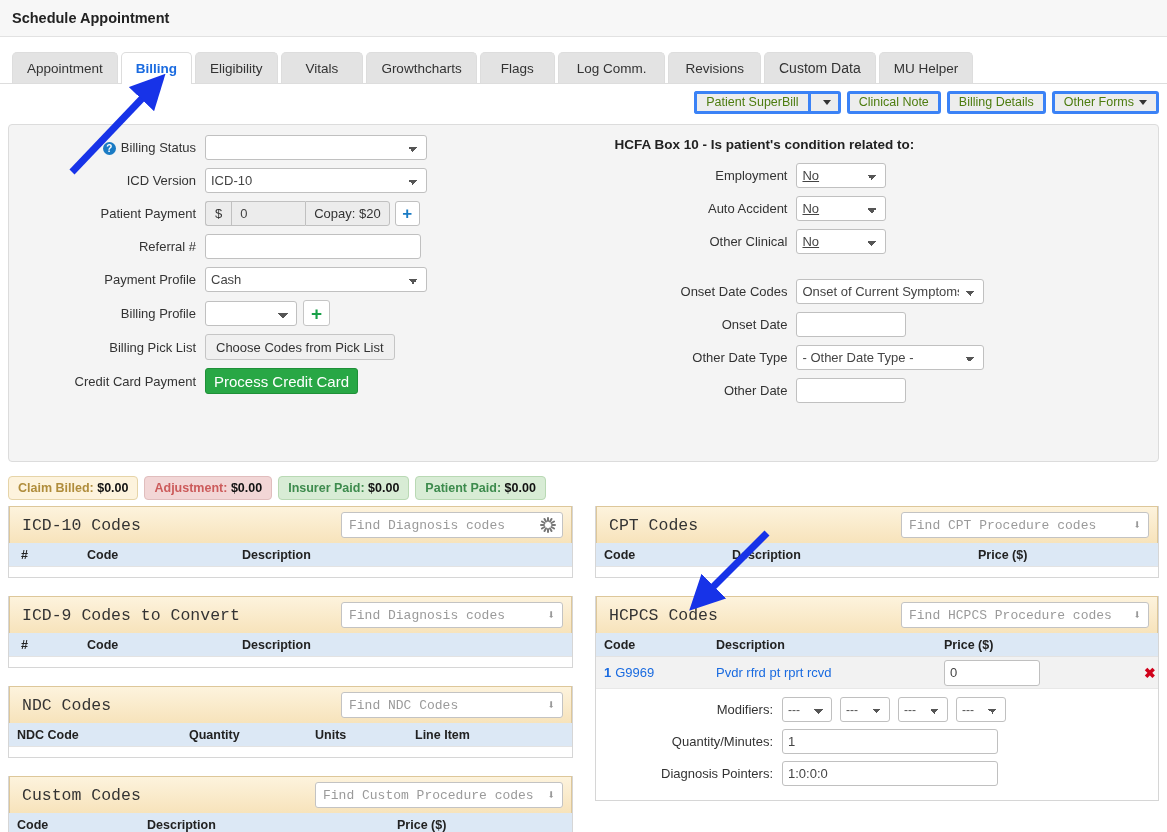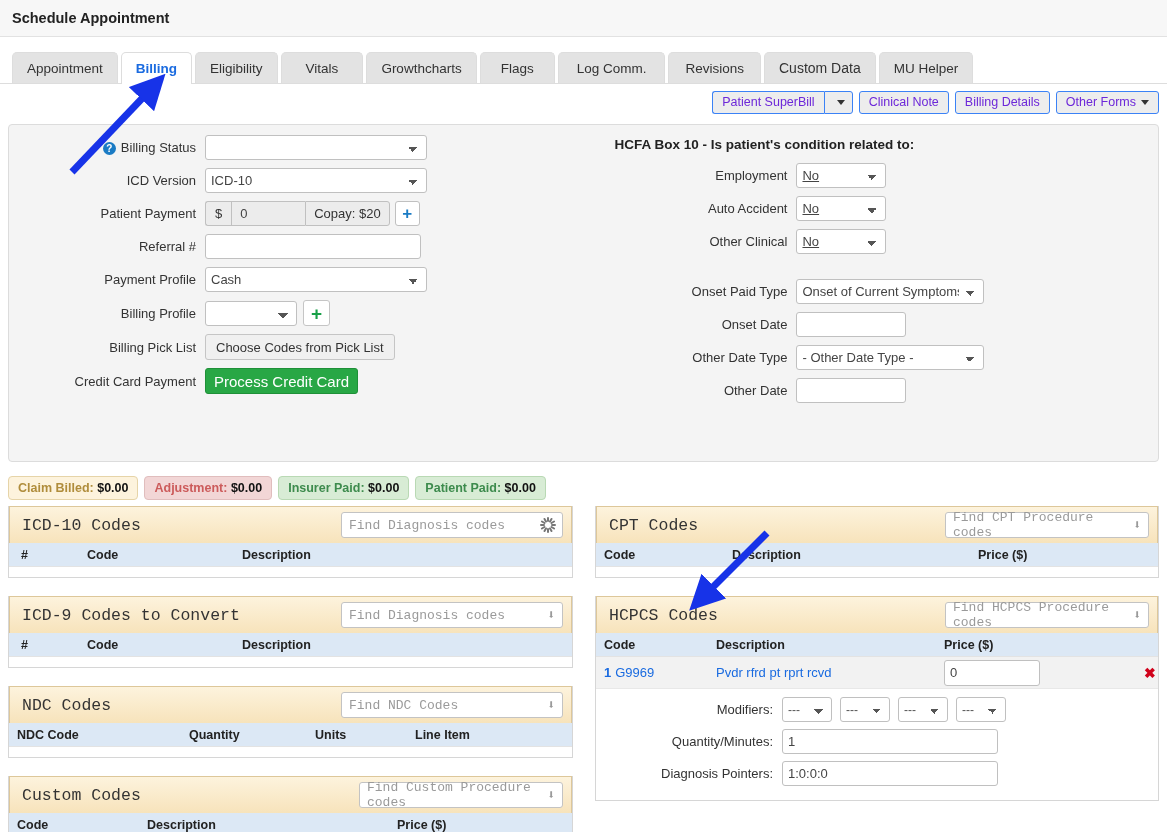--- a/index.html
+++ b/index.html
@@ -62,24 +62,24 @@
   
   .btnrow {
     height: 36px;
     display: flex; align-items: center; justify-content: flex-end;
     padding-right: 8px;
     gap: 6px;
   }
   .btn {
     height: 23px;
     background: #ededed;
-    border: 1px solid #3b82f6;
+    border: 3px solid #3b82f6;
     border-radius: 3px;
     font-size: 12.5px;
-    color: #6d28d9;
+    color: #4d7c0f;
     display: flex; align-items: center;
     padding: 0 9px;
     white-space: nowrap;
   }
   .btngroup { display:flex; }
   .btngroup .btn:first-child { border-radius: 3px 0 0 3px; border-right: none; }
   .btngroup .btn:last-child  { border-radius: 0 3px 3px 0; padding: 0 7px;}
   .caret {
     display:inline-block; width:0;height:0;
     border-left:4px solid transparent;border-right:4px solid transparent;
@@ -208,21 +208,21 @@
     font-family: Liberation Mono, monospace;
   }
   .sec-title { font-size:16.5px; color:#333; }
   .searchbox {
     position:relative;
     width: 222px; height:26px;
     background:#fff; border:1px solid #c3c3c3; border-radius:3px;
     display:flex; align-items:center; padding: 0 26px 0 7px;
     font-size:13px; color:#9a9a9a;
   }
-  .searchbox.wide { width: 204px; }
+  .searchbox.wide { width: 248px; }
   .dd-arrow {
     position:absolute; right:7px; top:50%; transform:translateY(-50%);
     color:#9a9a9a; font-size:13px; line-height:1;
   }
   
   .spinner { position:absolute; right:6px; top:50%; transform:translateY(-50%); width:16px;height:16px;}
   .spinner i {
     position:absolute; left:7px; top:0; width:2px; height:5px;
     background:#777; border-radius:1px;
     transform-origin: 1px 8px;
@@ -382,21 +382,21 @@
     </div>
 
     <div class="frow">
       <div class="flabel">Other Clinical</div>
       <select class="w220r"><option>No</option></select>
     </div>
 
     <div class="spacer12"></div>
 
     <div class="frow">
-      <div class="flabel">Onset Paid Type</div>
+      <div class="flabel">Onset Date Codes</div>
       <select class="w_onset"><option>Onset of Current Symptoms o</option></select>
     </div>
 
     <div class="frow">
       <div class="flabel">Onset Date</div>
       <input type="text" class="w110" style="width: 110px;" value="">
     </div>
 
     <div class="frow">
       <div class="flabel">Other Date Type</div>

